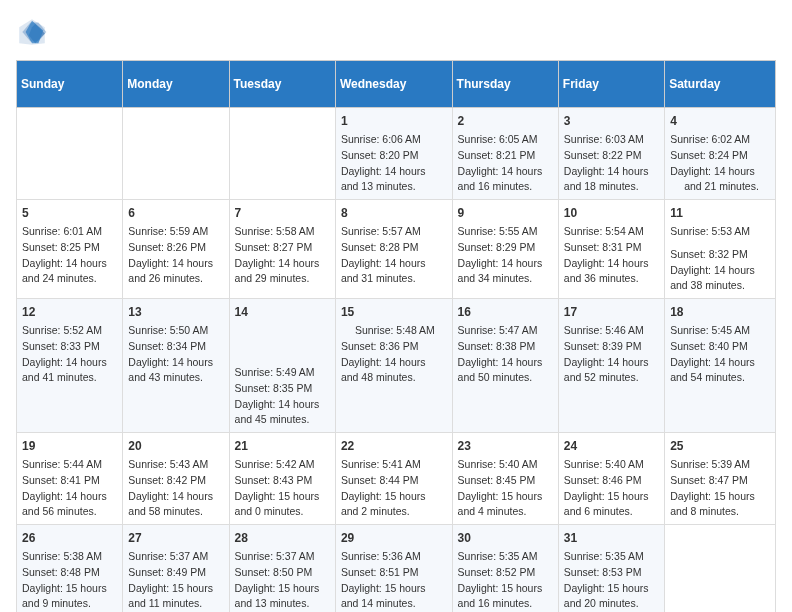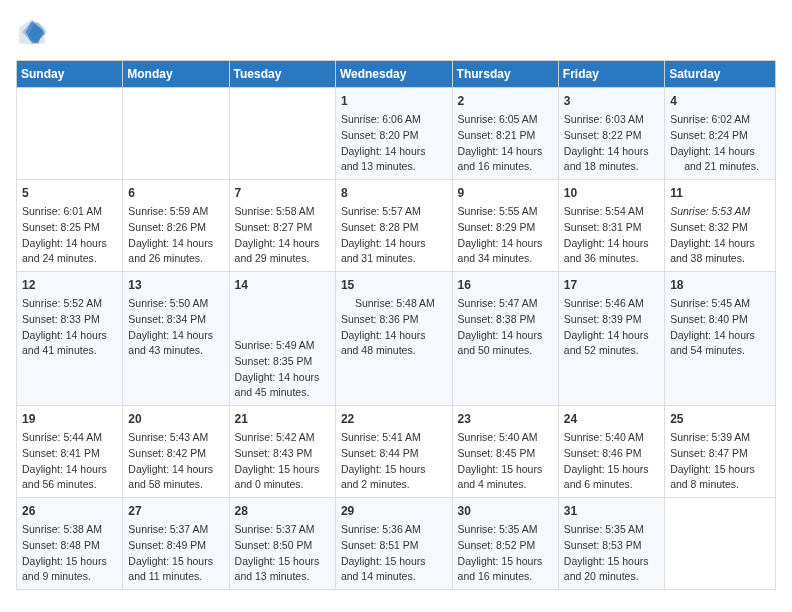--- a/index.html
+++ b/index.html
@@ -45,21 +45,21 @@
       color: #555;
     }
     table {
       width: 100%;
       border-collapse: collapse;
       font-size: 11px;
     }
     thead tr th {
       background-color: #2979c2;
       color: #fff;
-      padding: 6px 4px;
+      padding: 16px 4px;
       text-align: left;
       font-size: 12px;
       font-weight: bold;
       border: 1px solid #ccc;
     }
     tbody tr td {
       border: 1px solid #ddd;
       vertical-align: top;
       padding: 4px 5px;
       height: 80px;
@@ -189,22 +189,22 @@
         </td>
         <td>
           <span class="day-num">10</span>
           <span style="display: block;">Sunrise: 5:54 AM</span>
           <span style="display: block;">Sunset: 8:31 PM</span>
           <span style="display: block;">Daylight: 14 hours</span>
           <span style="display: block;">and 36 minutes.</span>
         </td>
         <td>
           <span class="day-num">11</span>
-          <span style="display: block; font-style: italic;">Sunrise: 5:53 AM</span>
-          <span style="display: block;">Sunset: 8:32 PM</span>
+          <span style="display: block;">Sunrise: 5:53 AM</span>
+          <span style="display: block; margin-top: 7px;">Sunset: 8:32 PM</span>
           <span style="display: block;">Daylight: 14 hours</span>
           <span style="display: block;">and 38 minutes.</span>
         </td>
       </tr>
       <tr>
         <td>
           <span class="day-num">12</span>
           <span style="display: block;">Sunrise: 5:52 AM</span>
           <span style="display: block;">Sunset: 8:33 PM</span>
           <span style="display: block;">Daylight: 14 hours</span>

